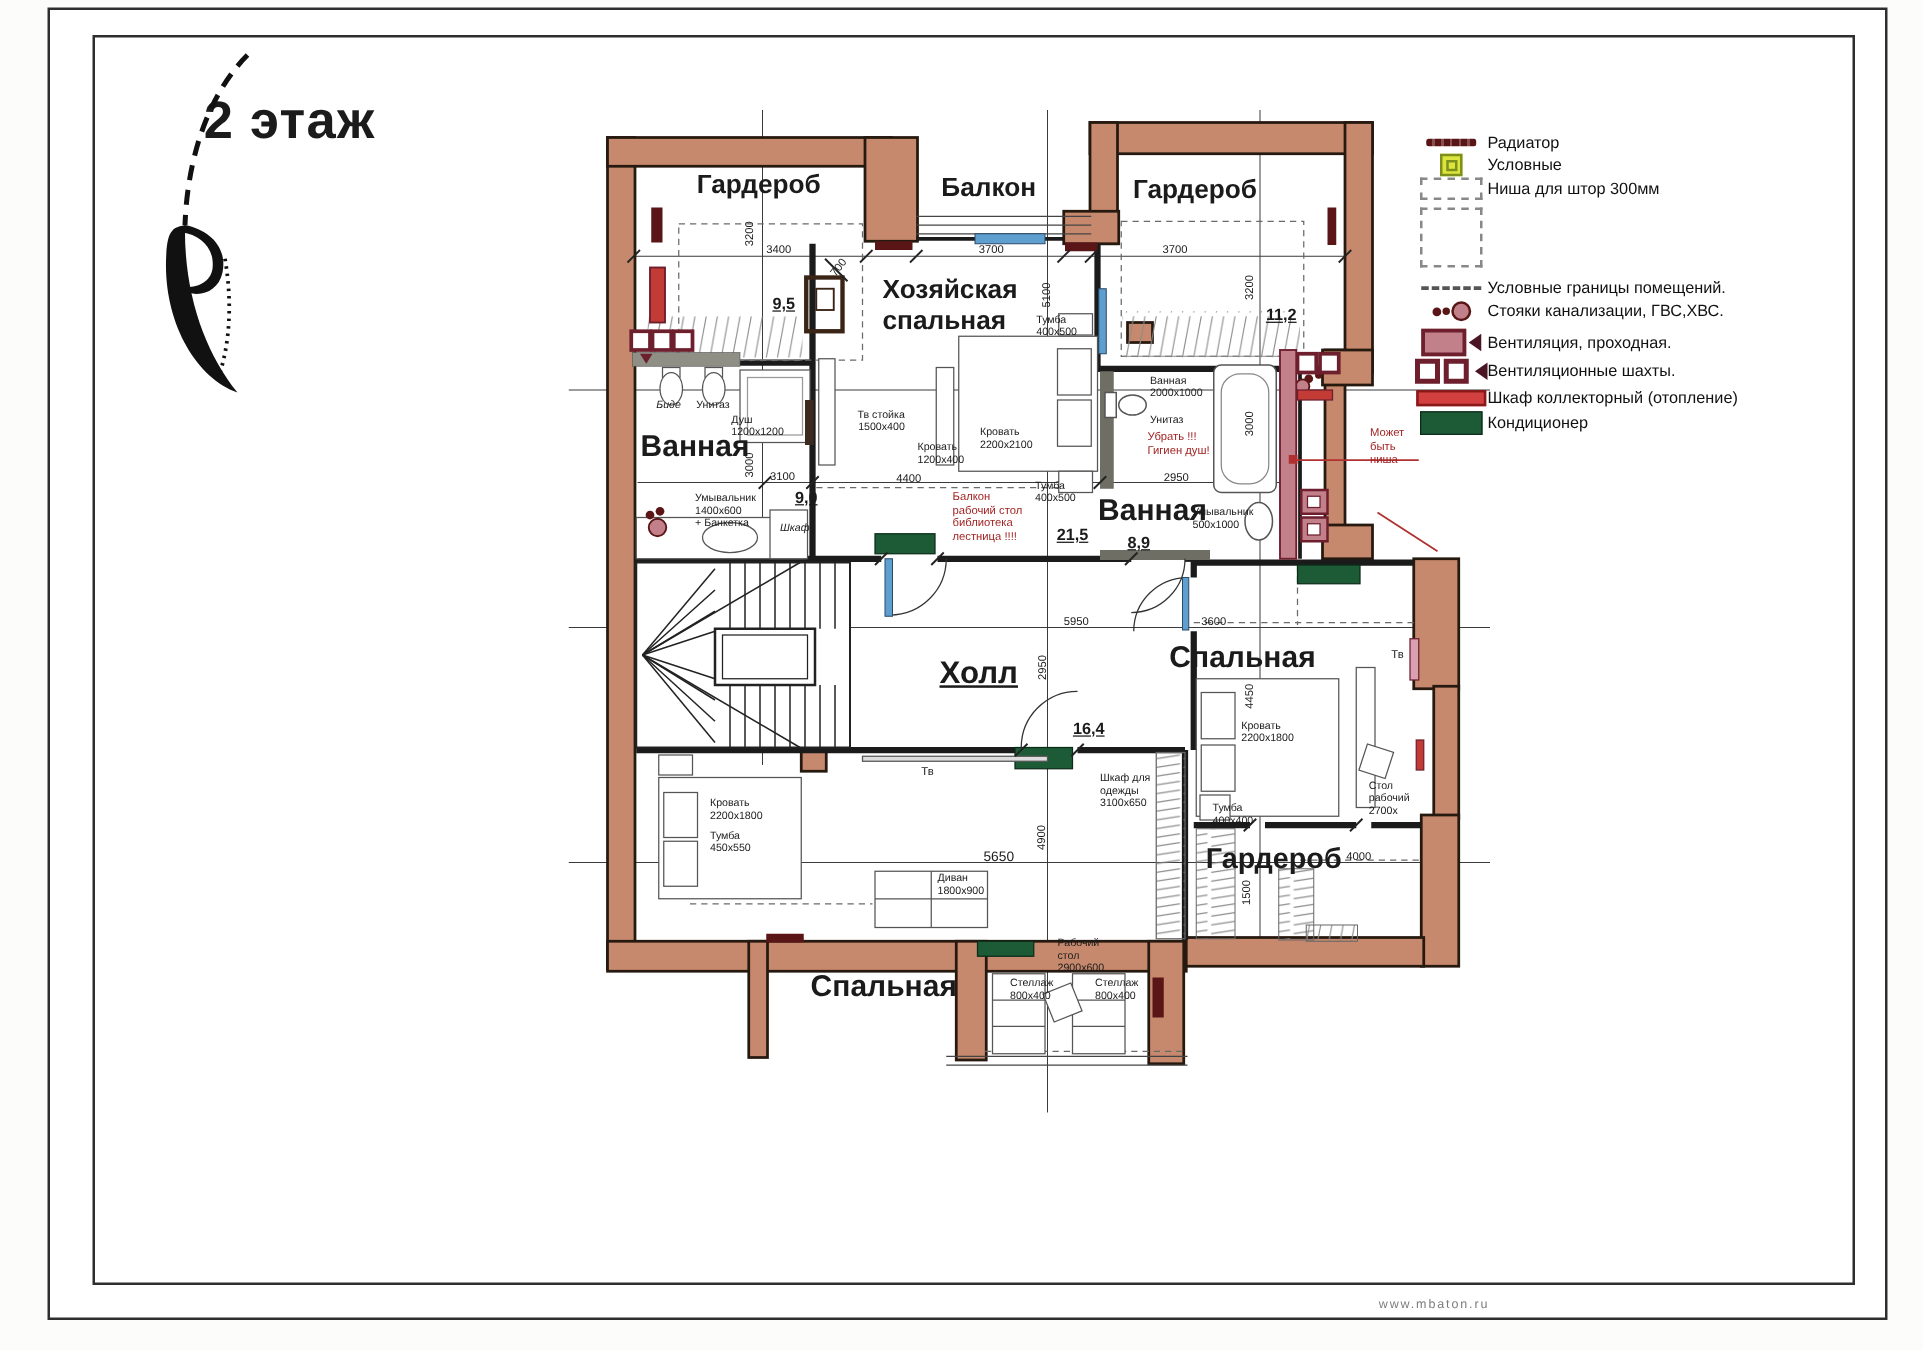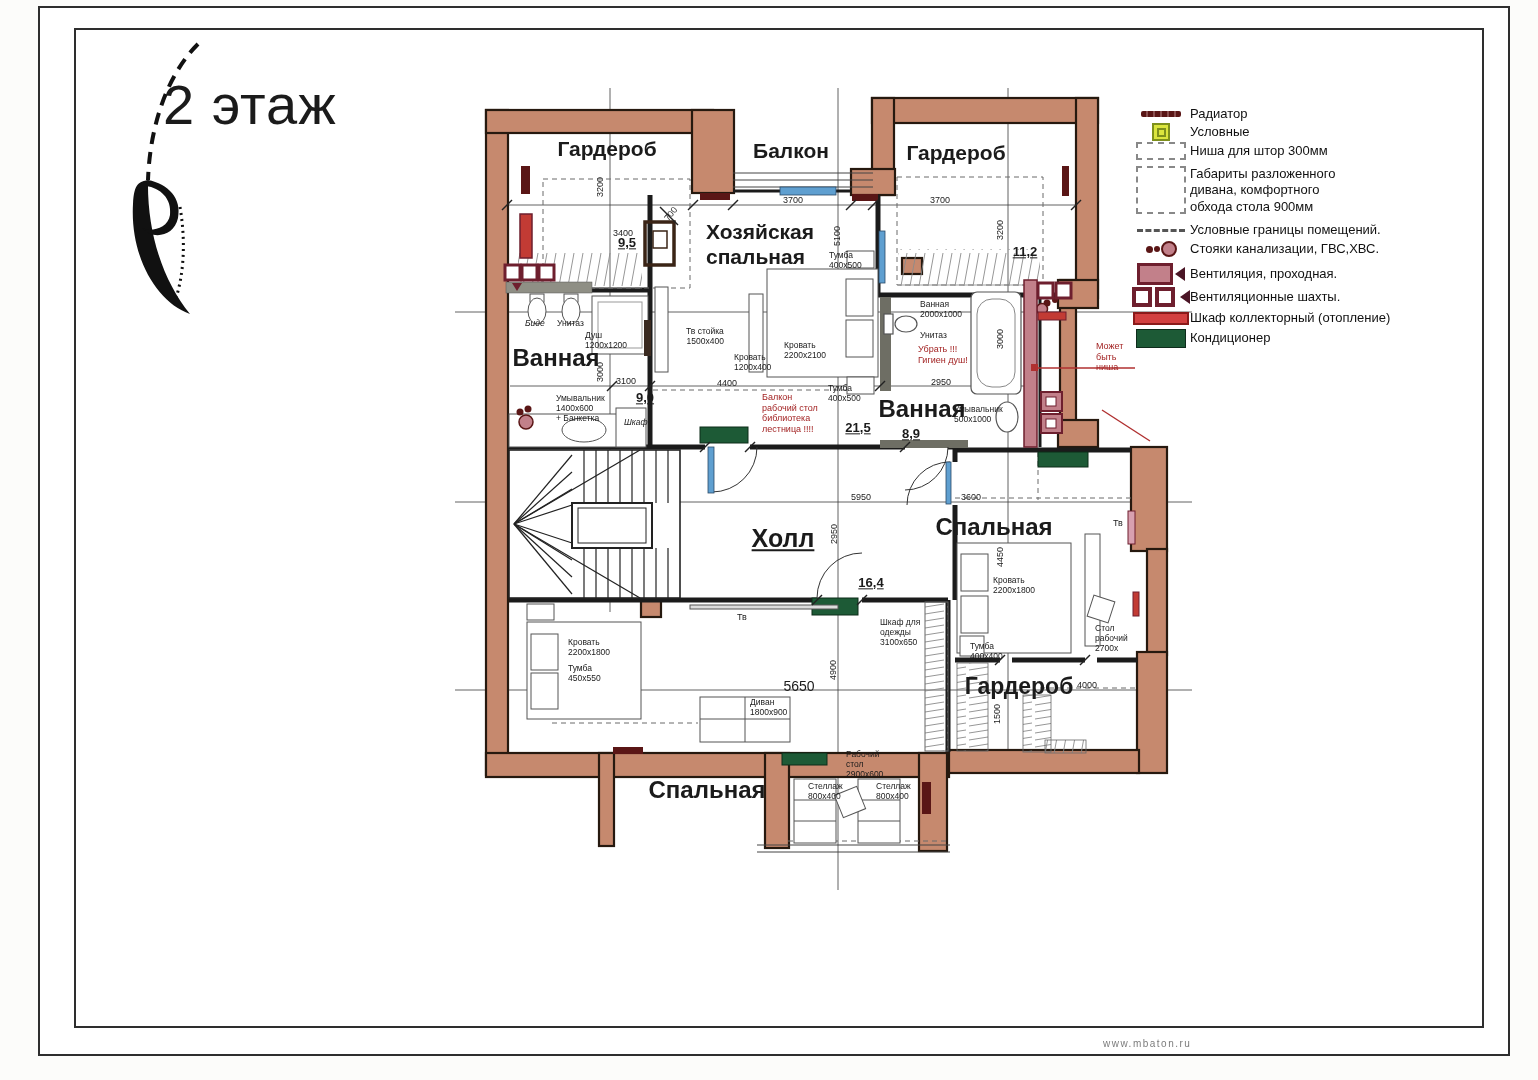--- a/index.html
+++ b/index.html
@@ -1,19 +1,19 @@
 <!DOCTYPE html>
 <html><head>
 <meta charset="utf-8">
 <style>
   html,body{margin:0;padding:0}
   body{width:1538px;height:1080px;background:#fcfcfa;font-family:"Liberation Sans",sans-serif;position:relative;overflow:hidden;color:#1b1b1b}
   .frame-outer{position:absolute;left:38px;top:6px;width:1468px;height:1046px;border:2px solid #2e2e2e;background:#fff}
   .frame-inner{position:absolute;left:74px;top:28px;width:1406px;height:996px;border:2px solid #2e2e2e;background:#fff}
-  #title{position:absolute;left:163px;top:72px;font-size:56px;font-weight:normal;letter-spacing:1px}
+  #title{position:absolute;left:163px;top:72px;font-size:42px;font-weight:bold;letter-spacing:1px}
   #logo{position:absolute;left:76px;top:32px}
   #plan-svg{position:absolute;left:0;top:0}
   #plan-labels .pl{position:absolute;white-space:pre-line;line-height:1.18;font-size:8.5px;color:#1b1b1b}
   #plan-labels .pl.c{transform:translate(-50%,-50%)}
   #legend{position:absolute;left:1132px;top:100px;width:372px}
   .lrow{position:absolute;display:flex;align-items:center;left:0}
   .lico{width:58px;display:flex;justify-content:center;align-items:center;flex:none}
   .llab{font-size:13px;color:#111;white-space:pre-line;line-height:1.25}
   .i-rad{width:40px;height:6px;background:repeating-linear-gradient(90deg,#5a1616 0 5px,#8a5050 5px 7px);border-radius:2px}
   .i-ac{width:14px;height:14px;background:#dbe53e;border:2px solid #7e901c;display:flex;align-items:center;justify-content:center}
@@ -325,36 +325,36 @@
     <div class="pl c" style="left: 994px; top: 527px; font-size: 24px; font-weight: 700; transform: translate(-50%, -50%);">Спальная</div>
     <div class="pl c" style="left: 1019px; top: 687px; font-size: 23px; font-weight: 700; transform: translate(-50%, -50%);">Гардероб</div>
     <div class="pl c" style="left: 707px; top: 790px; font-size: 24px; font-weight: 700; transform: translate(-50%, -50%);">Спальная</div>
     <div class="pl c" style="left: 627px; top: 243px; font-size: 13px; font-weight: 700; text-decoration: underline; transform: translate(-50%, -50%);">9,5</div>
     <div class="pl c" style="left: 1025px; top: 252px; font-size: 13px; font-weight: 700; text-decoration: underline; transform: translate(-50%, -50%);">11,2</div>
     <div class="pl c" style="left: 645px; top: 398px; font-size: 13px; font-weight: 700; text-decoration: underline; transform: translate(-50%, -50%);">9,0</div>
     <div class="pl c" style="left: 858px; top: 428px; font-size: 13px; font-weight: 700; text-decoration: underline; transform: translate(-50%, -50%);">21,5</div>
     <div class="pl c" style="left: 911px; top: 434px; font-size: 13px; font-weight: 700; text-decoration: underline; transform: translate(-50%, -50%);">8,9</div>
     <div class="pl c" style="left: 871px; top: 583px; font-size: 13px; font-weight: 700; text-decoration: underline; transform: translate(-50%, -50%);">16,4</div>
     <div class="pl c" style="left: 600px; top: 187px; font-size: 9px; transform: translate(-50%, -50%) rotate(-90deg);">3200</div>
-    <div class="pl c" style="left: 623px; top: 200px; font-size: 9px; transform: translate(-50%, -50%); margin-top: 33px;">3400</div>
+    <div class="pl c" style="left: 623px; top: 200px; font-size: 9px; transform: translate(-50%, -50%);">3400</div>
     <div class="pl c" style="left: 671px; top: 214px; font-size: 9px; transform: translate(-50%, -50%) rotate(-52deg);">700</div>
     <div class="pl c" style="left: 793px; top: 200px; font-size: 9px; transform: translate(-50%, -50%);">3700</div>
     <div class="pl c" style="left: 940px; top: 200px; font-size: 9px; transform: translate(-50%, -50%);">3700</div>
     <div class="pl c" style="left: 1000px; top: 230px; font-size: 9px; transform: translate(-50%, -50%) rotate(-90deg);">3200</div>
     <div class="pl c" style="left: 837px; top: 236px; font-size: 9px; transform: translate(-50%, -50%) rotate(-90deg);">5100</div>
     <div class="pl c" style="left: 600px; top: 372px; font-size: 9px; transform: translate(-50%, -50%) rotate(-90deg);">3000</div>
     <div class="pl c" style="left: 626px; top: 381px; font-size: 9px; transform: translate(-50%, -50%);">3100</div>
     <div class="pl c" style="left: 727px; top: 383px; font-size: 9px; transform: translate(-50%, -50%);">4400</div>
     <div class="pl c" style="left: 941px; top: 382px; font-size: 9px; transform: translate(-50%, -50%);">2950</div>
     <div class="pl c" style="left: 1000px; top: 339px; font-size: 9px; transform: translate(-50%, -50%) rotate(-90deg);">3000</div>
     <div class="pl c" style="left: 861px; top: 497px; font-size: 9px; transform: translate(-50%, -50%);">5950</div>
     <div class="pl c" style="left: 971px; top: 497px; font-size: 9px; transform: translate(-50%, -50%);">3600</div>
     <div class="pl c" style="left: 834px; top: 534px; font-size: 9px; transform: translate(-50%, -50%) rotate(-90deg);">2950</div>
     <div class="pl c" style="left: 1000px; top: 557px; font-size: 9px; transform: translate(-50%, -50%) rotate(-90deg);">4450</div>
-    <div class="pl c" style="left: 799px; top: 686px; font-size: 14px; transform: translate(-50%, -50%);">5650</div>
+    <div class="pl c" style="left: 799px; top: 686px; font-size: 11px; transform: translate(-50%, -50%);">5650</div>
     <div class="pl c" style="left: 833px; top: 670px; font-size: 9px; transform: translate(-50%, -50%) rotate(-90deg);">4900</div>
     <div class="pl c" style="left: 997px; top: 714px; font-size: 9px; transform: translate(-50%, -50%) rotate(-90deg);">1500</div>
     <div class="pl c" style="left: 1087px; top: 685px; font-size: 9px; transform: translate(-50%, -50%);">4000</div>
     <div class="pl" style="left: 525px; top: 318px; font-style: italic;">Биде</div>
     <div class="pl" style="left: 557px; top: 318px;">Унитаз</div>
     <div class="pl" style="left: 585px; top: 330px;">Душ
 1200х1200</div>
     <div class="pl" style="left: 686px; top: 326px; text-align: right;">Тв стойка
 1500х400</div>
     <div class="pl" style="left: 784px; top: 340px;">Кровать
@@ -428,23 +428,20 @@
   <div class="lrow" style="top:42px">
       <span class="lico">
         <span class="i-niche"></span>
       </span>
       <span class="llab">Ниша для штор 300мм</span>
     </div>
   <div class="lrow" style="top:66px">
       <span class="lico">
         <span class="i-sofa"></span>
       </span>
-      <span class="llab">Габариты разложенного
-дивана, комфортного
-обхода стола 900мм</span>
     </div>
   <div class="lrow" style="top:122px">
       <span class="lico">
         <span class="i-bnd"></span>
       </span>
       <span class="llab">Условные границы помещений.</span>
     </div>
   <div class="lrow" style="top:141px">
       <span class="lico">
         <span class="i-ris">

